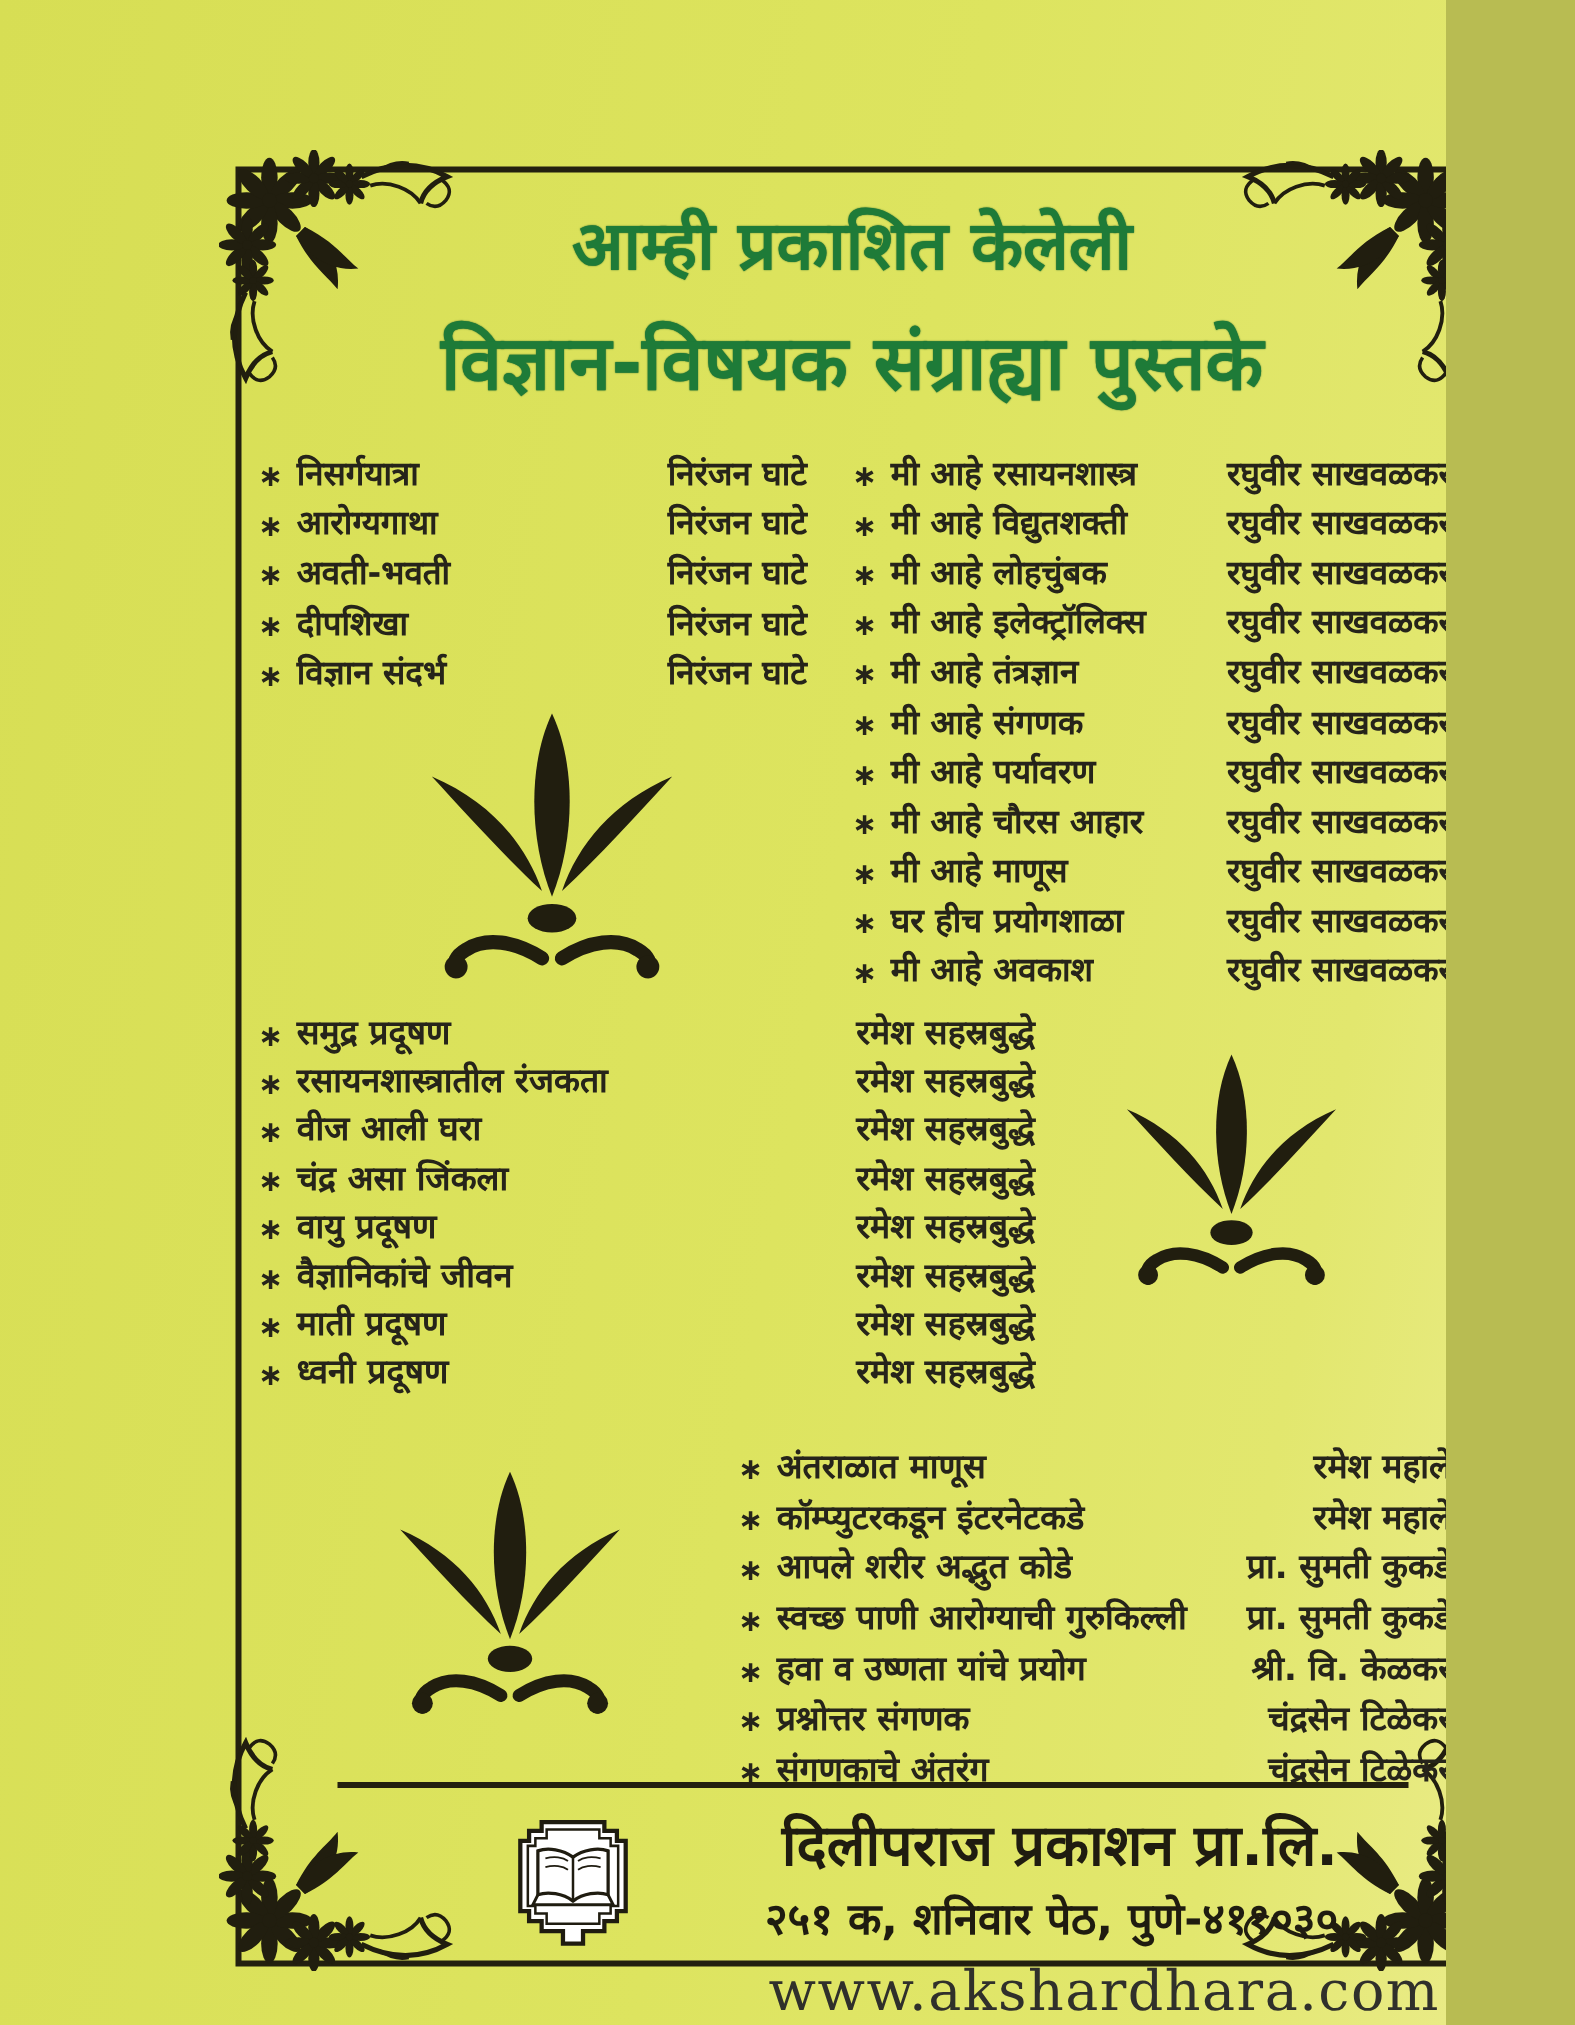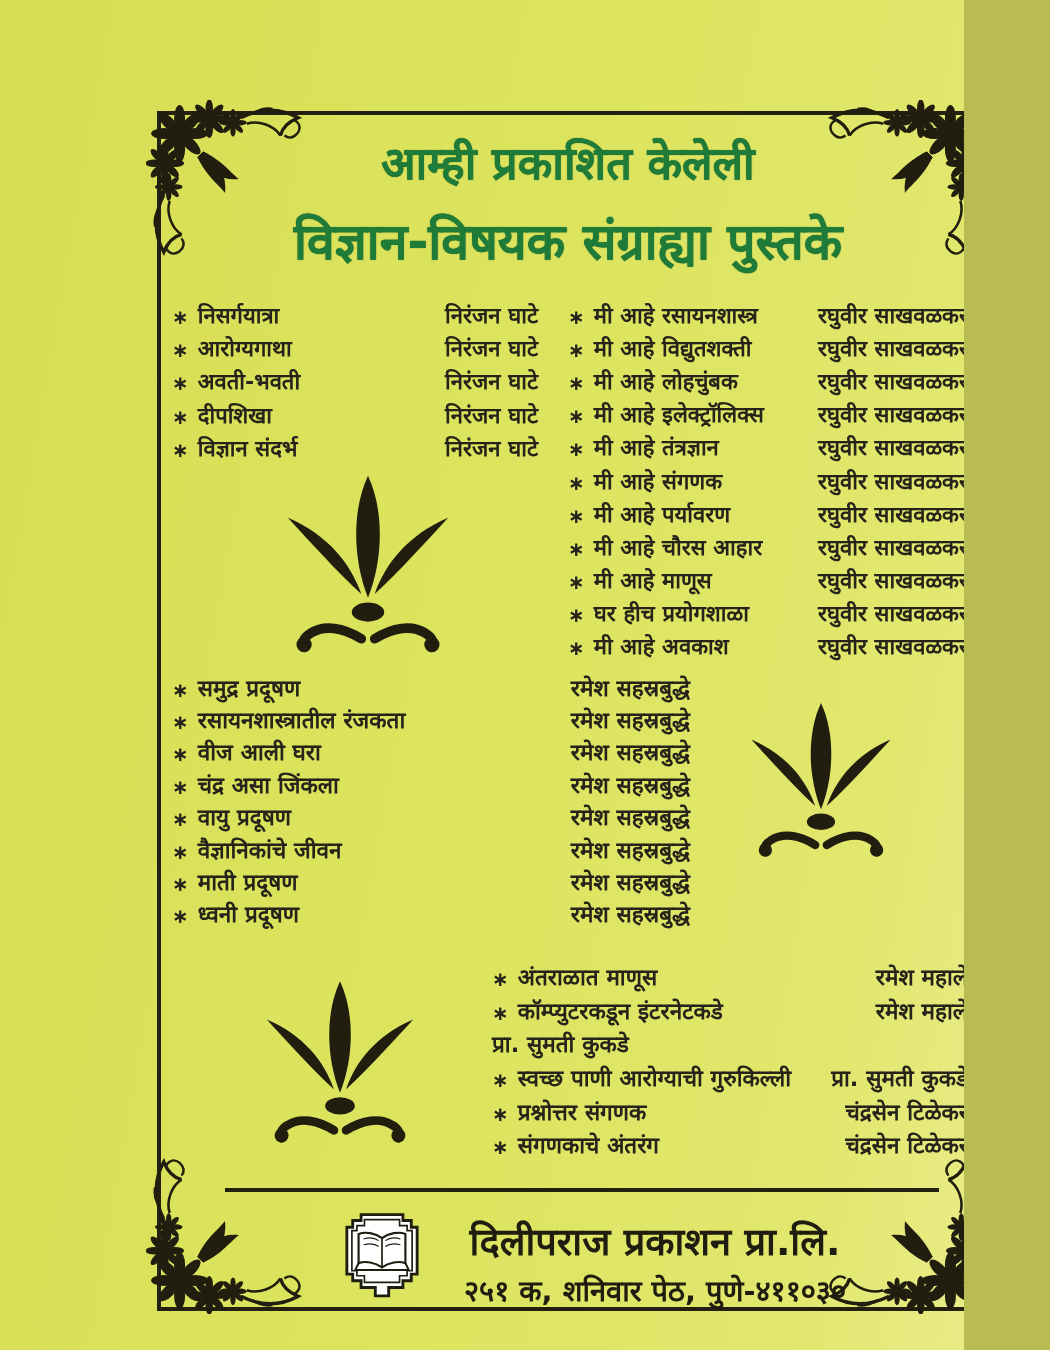--- a/index.html
+++ b/index.html
@@ -37,21 +37,21 @@
   .s3{left:172px;top:671px;width:518px;font-size:22.5px;}
   .s3 .row{height:32.4px;}
   .s4{left:492px;top:939px;width:476px;font-size:22.5px;margin-top:21px;}
   .s4 .row{height:33.6px;}
   .fleur{position:absolute;color:#211e0f;}
   .fleur svg{width:100%;height:100%;display:block;}
   .f1{left:272px;top:470px;width:192px;height:186px;}
   .f2{left:738px;top:698px;width:166px;height:162px;}
   .f3{left:252px;top:976px;width:176px;height:170px;}
   .separator{position:absolute;left:225px;top:1188px;width:714px;height:4px;background:#23200f;}
-  .publisher{position:absolute;left:430px;top:1208px;width:450px;text-align:center;color:#1f1c10;margin-top:12px;}
+  .publisher{position:absolute;left:442px;top:1208px;width:450px;text-align:right;color:#1f1c10;}
   .pub-name{font-size:38px;font-weight:bold;line-height:1.2;}
   .pub-address{font-size:29px;font-weight:bold;margin-top:4px;}
   .logo{position:absolute;left:336px;top:1206px;width:92px;height:96px;color:#1f1c10;}
   .logo svg{width:100%;height:100%;display:block;}
   .watermark{
     position:absolute;right:4px;top:1306px;
     font-family:"DejaVu Serif",serif;font-size:37px;color:#30302b;letter-spacing:1px;
   }
 </style>
 </head>
@@ -238,25 +238,30 @@
   <div class="list s4">
       <div class="row">
       <span class="t"><span class="b">∗</span><span>अंतराळात माणूस</span></span>
       <span class="a">रमेश महाले</span>
     </div>
       <div class="row">
       <span class="t"><span class="b">∗</span><span>कॉम्प्युटरकडून इंटरनेटकडे</span></span>
       <span class="a">रमेश महाले</span>
     </div>
       <div class="row">
+      <span class="t"><span class="b">∗</span><span>आपले शरीर अद्भुत कोडे</span></span>
       <span class="a">प्रा. सुमती कुकडे</span>
     </div>
       <div class="row">
       <span class="t"><span class="b">∗</span><span>स्वच्छ पाणी आरोग्याची गुरुकिल्ली</span></span>
       <span class="a">प्रा. सुमती कुकडे</span>
+    </div>
+      <div class="row">
+      <span class="t"><span class="b">∗</span><span>हवा व उष्णता यांचे प्रयोग</span></span>
+      <span class="a">श्री. वि. केळकर</span>
     </div>
       <div class="row">
       <span class="t"><span class="b">∗</span><span>प्रश्नोत्तर संगणक</span></span>
       <span class="a">चंद्रसेन टिळेकर</span>
     </div>
       <div class="row">
       <span class="t"><span class="b">∗</span><span>संगणकाचे अंतरंग</span></span>
       <span class="a">चंद्रसेन टिळेकर</span>
     </div>
     </div>
@@ -289,14 +294,15 @@
       <path d="M33 37 C 40 35, 47 36, 51 39 M33 44 C 40 42, 47 43, 51 46" fill="none" stroke="currentColor" stroke-width="1.4"></path>
       <path d="M77 37 C 70 35, 63 36, 59 39 M77 44 C 70 42, 63 43, 59 46" fill="none" stroke="currentColor" stroke-width="1.4"></path>
     </svg>
   </span>
 
   <div class="publisher">
     <div class="pub-name">दिलीपराज प्रकाशन प्रा.लि.</div>
     <div class="pub-address">२५१ क, शनिवार पेठ, पुणे-४११०३०</div>
   </div>
 
+  <div class="watermark">www.akshardhara.com</div>
 
 </div>
 
 </body></html>

